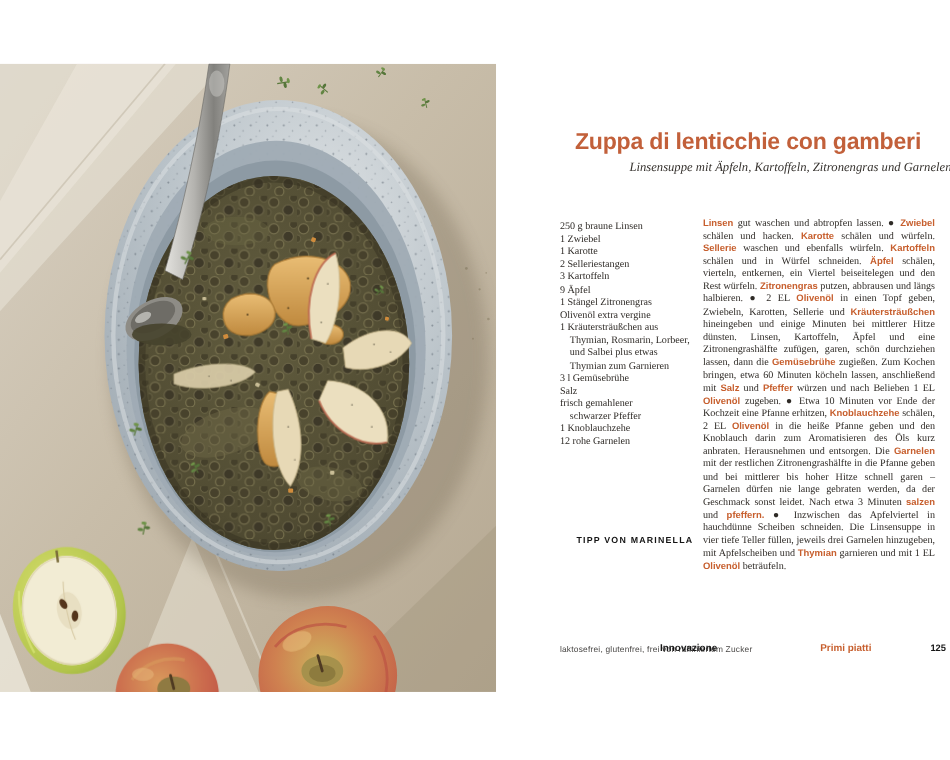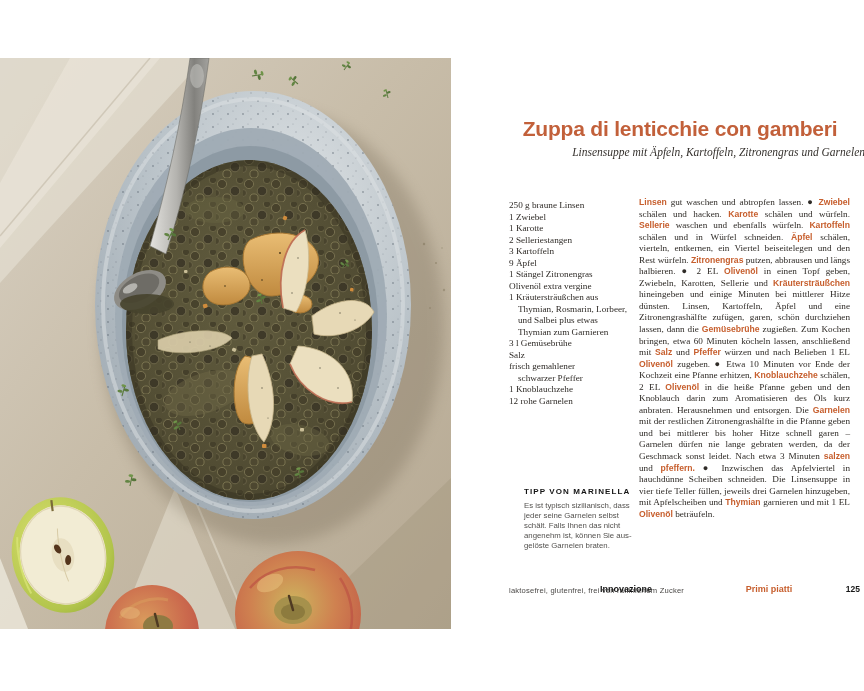--- a/index.html
+++ b/index.html
@@ -267,27 +267,20 @@
         <div>Salz</div>
         <div>frisch gemahlener</div>
         <div class="indent">schwarzer Pfeffer</div>
         <div>1 Knoblauchzehe</div>
         <div>12 rohe Garnelen</div>
       </div>
   </div>
 
   <div class="tip">
     <div class="tip-head">TIPP VON MARINELLA</div>
-    <div class="tip-lines">
-        <div>Es ist typisch sizilianisch, dass</div>
-        <div>jeder seine Garnelen selbst</div>
-        <div>schält. Falls Ihnen das nicht</div>
-        <div>angenehm ist, können Sie aus-</div>
-        <div>gelöste Garnelen braten.</div>
-      </div>
   </div>
 
   <div class="instructions"><span class="hl">Linsen</span><span> gut waschen und abtropfen lassen. ● </span><span class="hl">Zwiebel</span><span> schälen und hacken. </span><span class="hl">Karotte</span><span> schälen und würfeln. </span><span class="hl">Sellerie</span><span> waschen und ebenfalls würfeln. </span><span class="hl">Kartoffeln</span><span> schälen und in Würfel schneiden. </span><span class="hl">Äpfel</span><span> schälen, vierteln, entkernen, ein Viertel beiseitelegen und den Rest würfeln. </span><span class="hl">Zitronengras</span><span> putzen, abbrausen und längs halbieren. ● 2 EL </span><span class="hl">Olivenöl</span><span> in einen Topf geben, Zwiebeln, Karotten, Sellerie und </span><span class="hl">Kräutersträußchen</span><span> hineingeben und einige Minuten bei mittlerer Hitze dünsten. Linsen, Kartoffeln, Äpfel und eine Zitronengrashälfte zufügen, garen, schön durchziehen lassen, dann die </span><span class="hl">Gemüsebrühe</span><span> zugießen. Zum Kochen bringen, etwa 60 Minuten köcheln lassen, anschließend mit </span><span class="hl">Salz</span><span> und </span><span class="hl">Pfeffer</span><span> würzen und nach Belieben 1 EL </span><span class="hl">Olivenöl</span><span> zugeben. ● Etwa 10 Minuten vor Ende der Kochzeit eine Pfanne erhitzen, </span><span class="hl">Knoblauchzehe</span><span> schälen, 2 EL </span><span class="hl">Olivenöl</span><span> in die heiße Pfanne geben und den Knoblauch darin zum Aromatisieren des Öls kurz anbraten. Herausnehmen und entsorgen. Die </span><span class="hl">Garnelen</span><span> mit der restlichen Zitronengrashälfte in die Pfanne geben und bei mittlerer bis hoher Hitze schnell garen – Garnelen dürfen nie lange gebraten werden, da der Geschmack sonst leidet. Nach etwa 3 Minuten </span><span class="hl">salzen</span><span> und </span><span class="hl">pfeffern.</span><span> ● Inzwischen das Apfelviertel in hauchdünne Scheiben schneiden. Die Linsensuppe in vier tiefe Teller füllen, jeweils drei Garnelen hinzugeben, mit Apfelscheiben und </span><span class="hl">Thymian</span><span> garnieren und mit 1 EL </span><span class="hl">Olivenöl</span><span> beträufeln.</span></div>
 
   <div class="footer-left">laktosefrei, glutenfrei, frei von raffiniertem Zucker</div>
   <div class="footer-right">
     <span class="section">Innovazione</span>
     <span class="chapter">Primi piatti</span>
     <span class="pagenum">125</span>
   </div>

